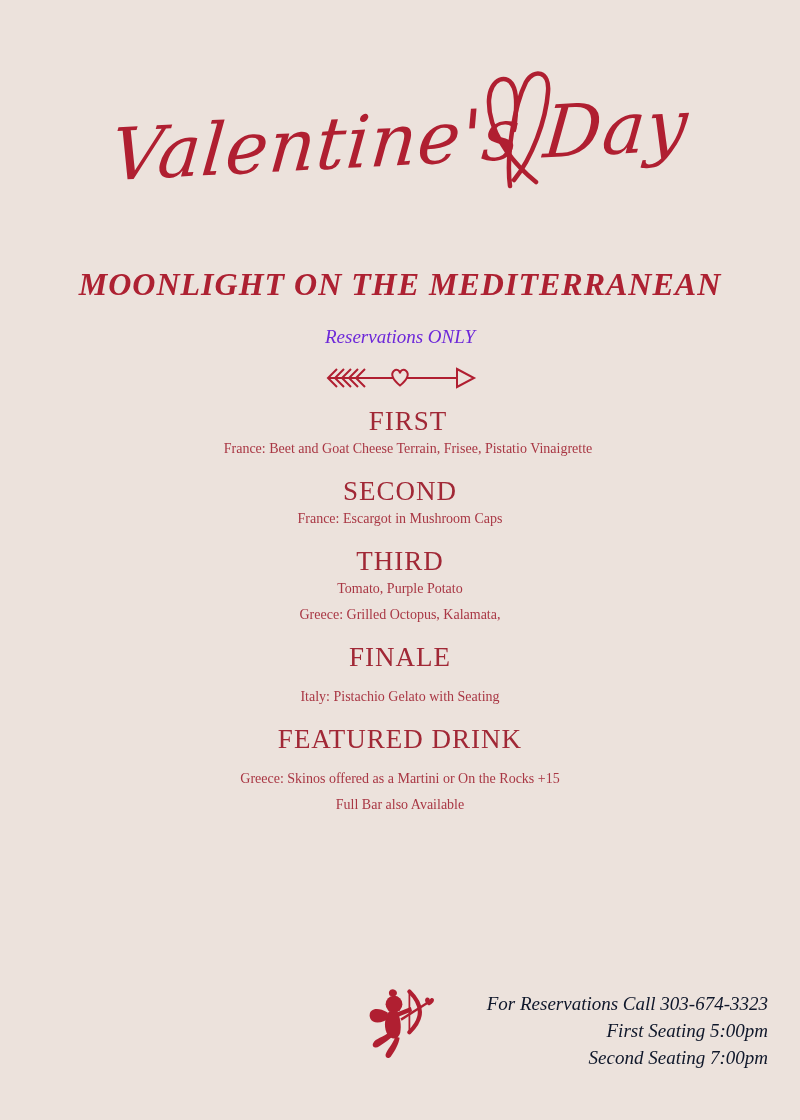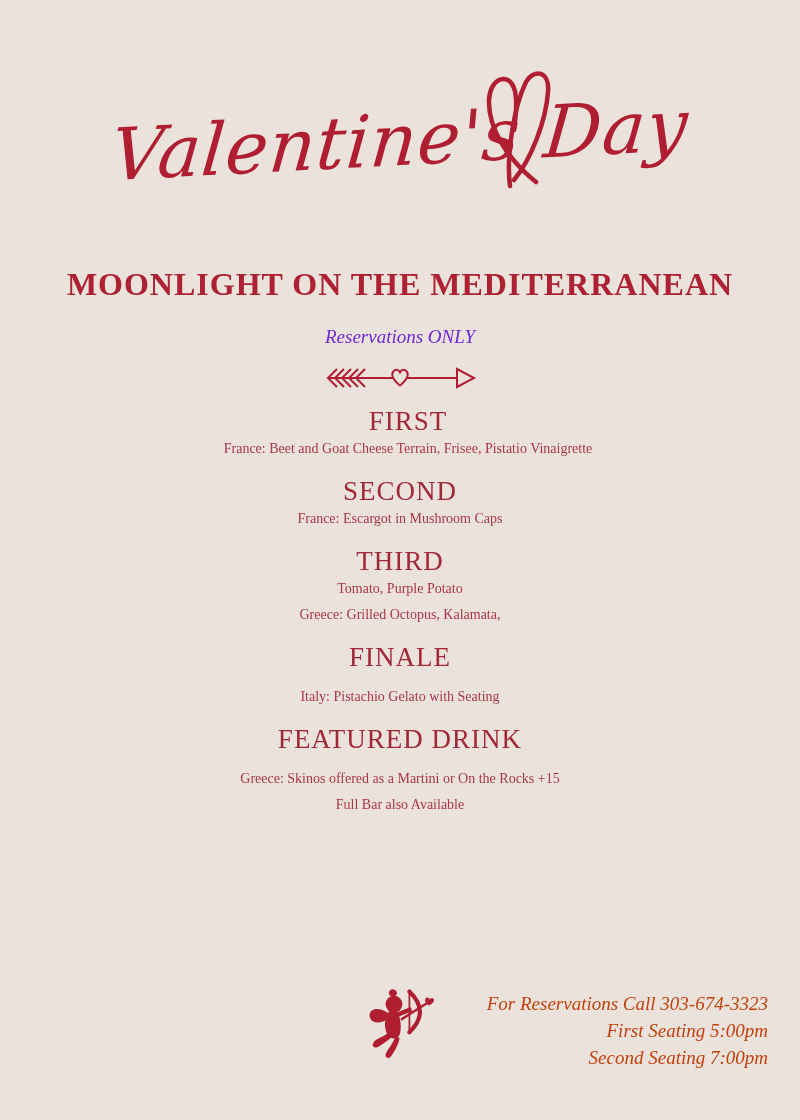--- a/index.html
+++ b/index.html
@@ -16,20 +16,21 @@
     font-family:"DejaVu Serif", serif; font-style:italic;
     font-size:72px; letter-spacing:1px; color:#b01f31;
     transform:rotate(-3deg) skewX(-8deg);
     white-space:nowrap;
   }
   .main-title {
     position:absolute; top:266px; left:0; width:100%;
     text-align:center; font-weight:bold;
     font-size:32px; letter-spacing:1px; color:#ad2132;
     white-space:nowrap;
+    font-style:italic;
   }
   .subtitle {
     position:absolute; top:326px; left:0; width:100%;
     text-align:center; font-style:italic;
     font-size:19px; color:#6d28d9;
   }
   .arrow-wrap { position:absolute; top:364px; left:0; width:100%; text-align:center; }
   
   .courses { position:absolute; top:406px; left:0; width:100%; text-align:center; }
   .course { margin-top:14px; }
@@ -41,21 +42,21 @@
   .course p { margin:0; font-size:14px; line-height:26px; color:#a93744; }
   .course.gap p:first-of-type { margin-top:12px; }
   
   .footer-left {
     position:absolute; left:40px; top:1008px;
     font-style:italic; font-size:19px; line-height:28px; color:#a5303c;
     text-align:left;
   }
   .footer-right {
     position:absolute; right:32px; top:990px;
-    font-style:italic; font-size:19px; line-height:27px; color:#c2410c;
+    font-style:italic; font-size:19px; line-height:27px; color:#0f172a;
     text-align:right;
   }
   .cupid { position:absolute; left:366px; top:986px; }
 </style>
 </head>
 <body>
 
 <div class="poster">
 
   <svg class="heart-doodle" width="84" height="124" viewBox="0 0 84 124" fill="none">

